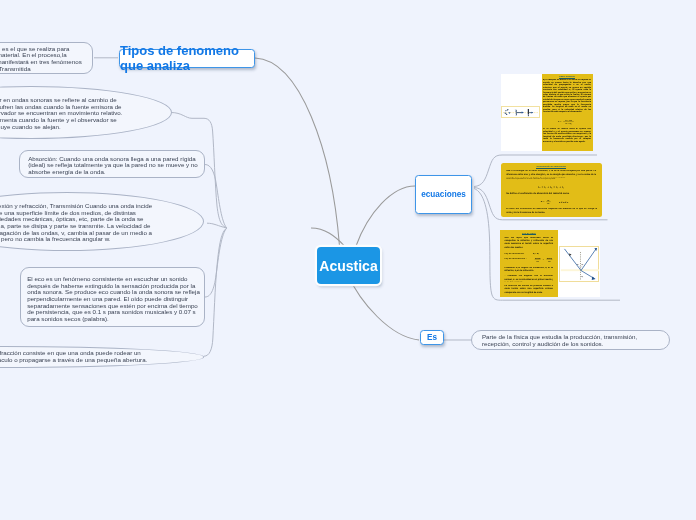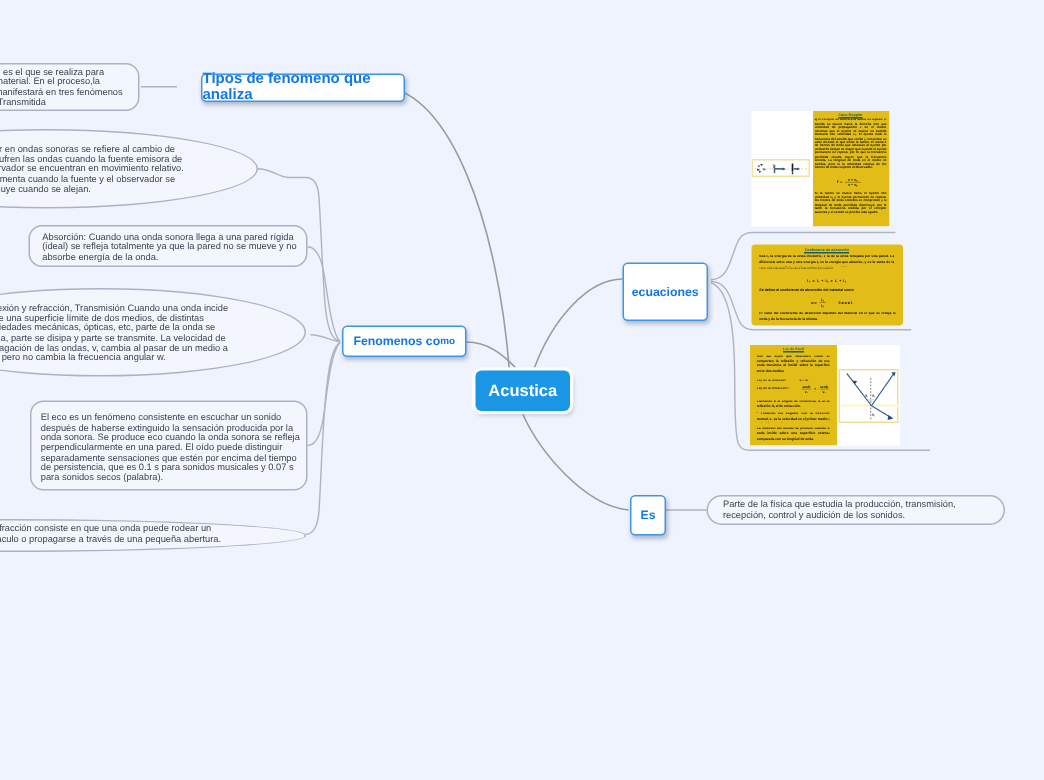--- a/index.html
+++ b/index.html
@@ -48,28 +48,24 @@
     <path d="M444 340 L472 340"></path>
     <path d="M94 57.8 L118 57.8"></path>
     <path d="M171 112.5 C 182 112.5, 185.5 118.3, 192 118.3 L 204 118.3 C 209.5 118.3, 212 123, 212.6 131 C 214 150, 215 185, 217 206 C 219 222, 221.6 226, 226.6 227.6"></path>
     <path d="M205 164.5 C 211 164.5, 214.6 172, 216.6 186 C 219 202, 221.6 222, 226.6 227.8"></path>
     <path d="M207 223.2 C 214 223.2, 218 226, 226.6 228"></path>
     <path d="M205 297 C 211.5 297, 214.5 288, 216.5 272 C 219 252, 221.6 234, 226.6 228.2"></path>
     <path d="M204 356.2 C 209.6 356.2, 212.2 349, 212.8 339 C 214 318, 215 287, 217 266 C 219 244, 221.6 231, 226.6 228.4"></path>
   </g>
 </svg>
 
-  <div class="node nblue" style="left:317px;top:247px;width:63px;height:27px;font-size:11px">Acustica</div>
-  <div class="node nwhite" style="left:134px;top:48.5px;width:136px;height:19.5px;font-size:10px">Tipos de fenomeno que analiza</div>
-  <div class="node nwhite" style="left:228px;top:217px;width:83px;height:21px;font-size:8.2px">
-      <span>Fenomenos co</span>
-      <span style="font-size:6.6px">mo</span>
-    </div>
+  <div class="node nblue" style="left:317px;top:247px;width:63px;height:37px;font-size:14px">Acustica</div>
+  <div class="node nwhite" style="left:119px;top:48.5px;width:136px;height:19.5px;font-size:13px">Tipos de fenomeno que analiza</div>
   <div class="node nwhite" style="left:415px;top:175px;width:57px;height:39px;font-size:8.2px">ecuaciones</div>
-  <div class="node nwhite" style="left:420px;top:330px;width:24px;height:27px;font-size:8.2px">Es</div>
+  <div class="node nwhite" style="left:420px;top:330px;width:24px;height:15px;font-size:8.2px">Es</div>
 
   <div class="bubble brect" style="left:-73.6px;top:41.6px;width:167px;height:32.2px;padding:3.2px 7.5px 0 7.5px">La absorción del sonido es el que se realiza para atenuar el ruido en un material. En el proceso,la energía de la onda se manifestará en tres fenómenos -Reflejada -Absorbida -Transmitida</div>
   <div class="bubble bell" style="left:-110px;top:85.5px;width:282px;height:53.2px;padding:10.5px 42px 0 63px">El efecto Doppler en ondas sonoras se refiere al cambio de frecuencia que sufren las ondas cuando la fuente emisora de sonido y el observador se encuentran en movimiento relativo. La frecuencia aumenta cuando la fuente y el observador se acercan y disminuye cuando se alejan.</div>
   <div class="bubble brect" style="left:19px;top:149.7px;width:186px;height:28.5px;padding:4.9px 4.8px 0 8.2px">Absorción: Cuando una onda sonora llega a una pared rígida (ideal) se refleja totalmente ya que la pared no se mueve y no absorbe energía de la onda.</div>
   <div class="bubble bell" style="left:-70px;top:191.5px;width:274px;height:59px;padding:10.4px 48px 0 56px">Reflexión y refracción, Transmisión Cuando una onda incide sobre una superficie límite de dos medios, de distintas propiedades mecánicas, ópticas, etc, parte de la onda se refleja, parte se disipa y parte se transmite. La velocidad de propagación de las ondas, v, cambia al pasar de un medio a otro, pero no cambia la frecuencia angular w.</div>
   <div class="bubble brect" style="left:19.6px;top:267px;width:185.2px;height:60.4px;padding:7.8px 1.6px 0 6.6px">El eco es un fenómeno consistente en escuchar un sonido después de haberse extinguido la sensación producida por la onda sonora. Se produce eco cuando la onda sonora se refleja perpendicularmente en una pared. El oído puede distinguir separadamente sensaciones que estén por encima del tiempo de persistencia, que es 0.1 s para sonidos musicales y 0.07 s para sonidos secos (palabra).</div>
   <div class="bubble bell" style="left:-196px;top:346px;width:400px;height:21.5px;padding:3.4px 52px 0 181px">La difracción consiste en que una onda puede rodear un obstáculo o propagarse a través de una pequeña abertura.</div>
   <div class="bubble brect" style="left:471.2px;top:329.6px;width:199.2px;height:20.7px;padding:3.9px 8px 0 9.8px;border-radius:11px">Parte de la física que estudia la producción, transmisión, recepción, control y audición de los sonidos.</div>
 
   <div class="imgwrap" style="left:500.5px;top:73.8px;width:92px;height:77px;background:#fff">

